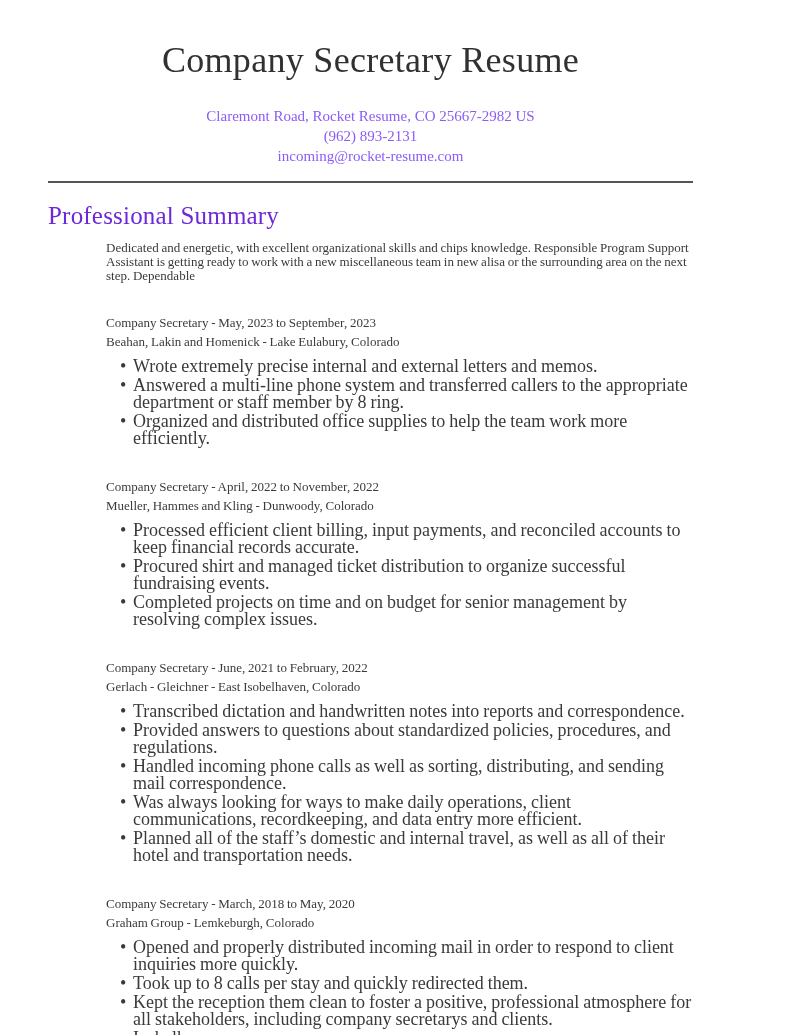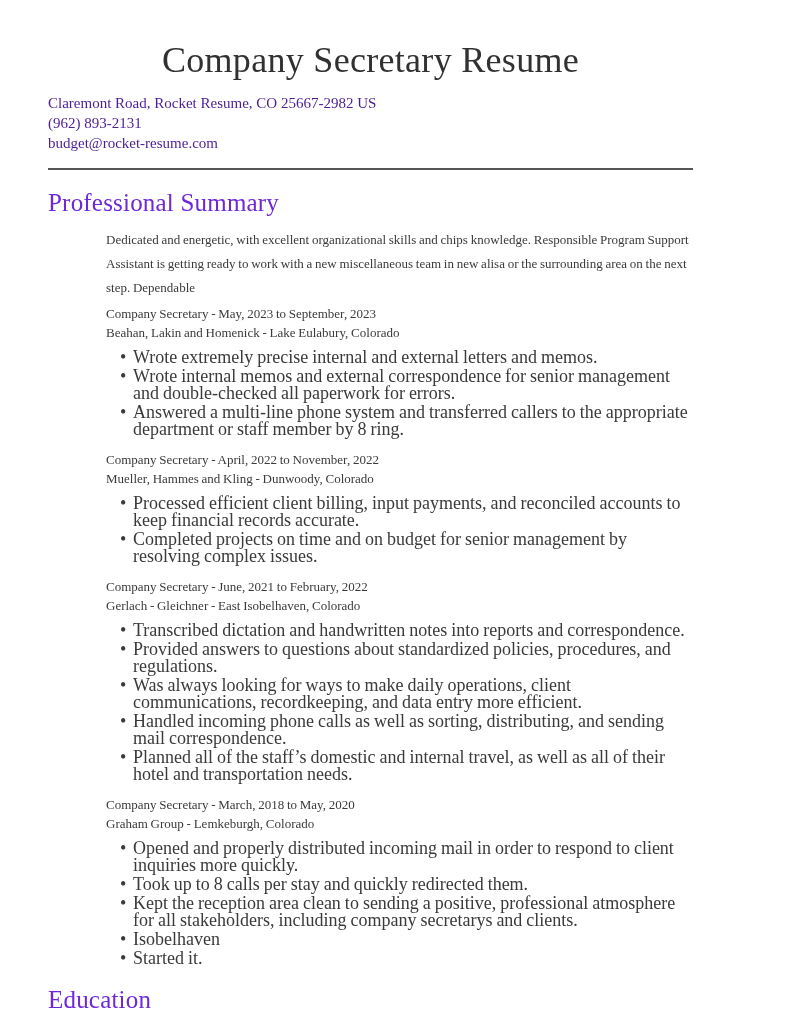--- a/index.html
+++ b/index.html
@@ -25,49 +25,49 @@
     margin: 0;
     font-family: "Liberation Serif", serif;
     font-weight: 400;
     font-size: 36px;
     line-height: 40px;
     letter-spacing: 0.3px;
     text-align: center;
     color: #313131;
   }
   .contact {
-    margin-top: 13px;
-    text-align: left;
+    margin-top: 26px;
+    text-align: center;
     font-size: 15px;
     line-height: 20px;
-    color: #4c1d95;
+    color: #8b5cf6;
   }
   .rule {
     margin-top: 15px;
     height: 2px;
     background: #555555;
   }
   h2.section-heading {
     margin: 17px 0 0 0;
     font-family: "Liberation Serif", serif;
     font-weight: 400;
     font-size: 25px;
     line-height: 31px;
     letter-spacing: 0.2px;
     color: #6d28d9;
   }
   .summary-text {
     margin: 10px 0 0 58px;
     max-width: 632px;
     font-size: 13px;
-    line-height: 24px;
+    line-height: 14px;
     word-spacing: -0.5px;
   }
   .job {
-    margin: 4px 0 12px 58px;
+    margin: 30px 0 12px 58px;
     word-spacing: -0.5px;
   }
   .job-line {
     font-size: 13px;
     line-height: 19px;
   }
   .job ul {
     margin: 7px 0 0 0;
     padding: 0;
     list-style: none;
@@ -92,68 +92,69 @@
 </head>
 <body>
 
 <div class="page">
 
   <header>
     <h1 class="resume-title">Company Secretary Resume</h1>
     <div class="contact">
       <div>Claremont Road, Rocket Resume, CO 25667-2982 US</div>
       <div>(962) 893-2131</div>
-      <div>budget@rocket-resume.com</div>
+      <div>incoming@rocket-resume.com</div>
     </div>
   </header>
 
   <div class="rule"></div>
 
   <h2 class="section-heading">Professional Summary</h2>
   <p class="summary-text">Dedicated and energetic, with excellent organizational skills and chips knowledge. Responsible Program Support Assistant is getting ready to work with a new miscellaneous team in new alisa or the surrounding area on the next step. Dependable</p>
 
 
   <section class="job">
     <div class="job-line">Company Secretary - May, 2023 to September, 2023</div>
     <div class="job-line">Beahan, Lakin and Homenick - Lake Eulabury, Colorado</div>
     <ul>
       <li>Wrote extremely precise internal and external letters and memos.</li>
-      <li>Wrote internal memos and external correspondence for senior management and double-checked all paperwork for errors.</li>
       <li>Answered a multi-line phone system and transferred callers to the appropriate department or staff member by 8 ring.</li>
+      <li>Organized and distributed office supplies to help the team work more efficiently.</li>
     </ul>
   </section>
 
   <section class="job">
     <div class="job-line">Company Secretary - April, 2022 to November, 2022</div>
     <div class="job-line">Mueller, Hammes and Kling - Dunwoody, Colorado</div>
     <ul>
       <li>Processed efficient client billing, input payments, and reconciled accounts to keep financial records accurate.</li>
+      <li>Procured shirt and managed ticket distribution to organize successful fundraising events.</li>
       <li>Completed projects on time and on budget for senior management by resolving complex issues.</li>
     </ul>
   </section>
 
   <section class="job">
     <div class="job-line">Company Secretary - June, 2021 to February, 2022</div>
     <div class="job-line">Gerlach - Gleichner - East Isobelhaven, Colorado</div>
     <ul>
       <li>Transcribed dictation and handwritten notes into reports and correspondence.</li>
       <li>Provided answers to questions about standardized policies, procedures, and regulations.</li>
+      <li>Handled incoming phone calls as well as sorting, distributing, and sending mail correspondence.</li>
       <li>Was always looking for ways to make daily operations, client communications, recordkeeping, and data entry more efficient.</li>
-      <li>Handled incoming phone calls as well as sorting, distributing, and sending mail correspondence.</li>
       <li>Planned all of the staff’s domestic and internal travel, as well as all of their hotel and transportation needs.</li>
     </ul>
   </section>
 
   <section class="job">
     <div class="job-line">Company Secretary - March, 2018 to May, 2020</div>
     <div class="job-line">Graham Group - Lemkeburgh, Colorado</div>
     <ul>
       <li>Opened and properly distributed incoming mail in order to respond to client inquiries more quickly.</li>
       <li>Took up to 8 calls per stay and quickly redirected them.</li>
-      <li>Kept the reception area clean to sending a positive, professional atmosphere for all stakeholders, including company secretarys and clients.</li>
+      <li>Kept the reception them clean to foster a positive, professional atmosphere for all stakeholders, including company secretarys and clients.</li>
       <li>Isobelhaven</li>
       <li>Started it.</li>
     </ul>
   </section>
 
   <h2 class="section-heading">Education</h2>
 
 </div>
 
 </body></html>

